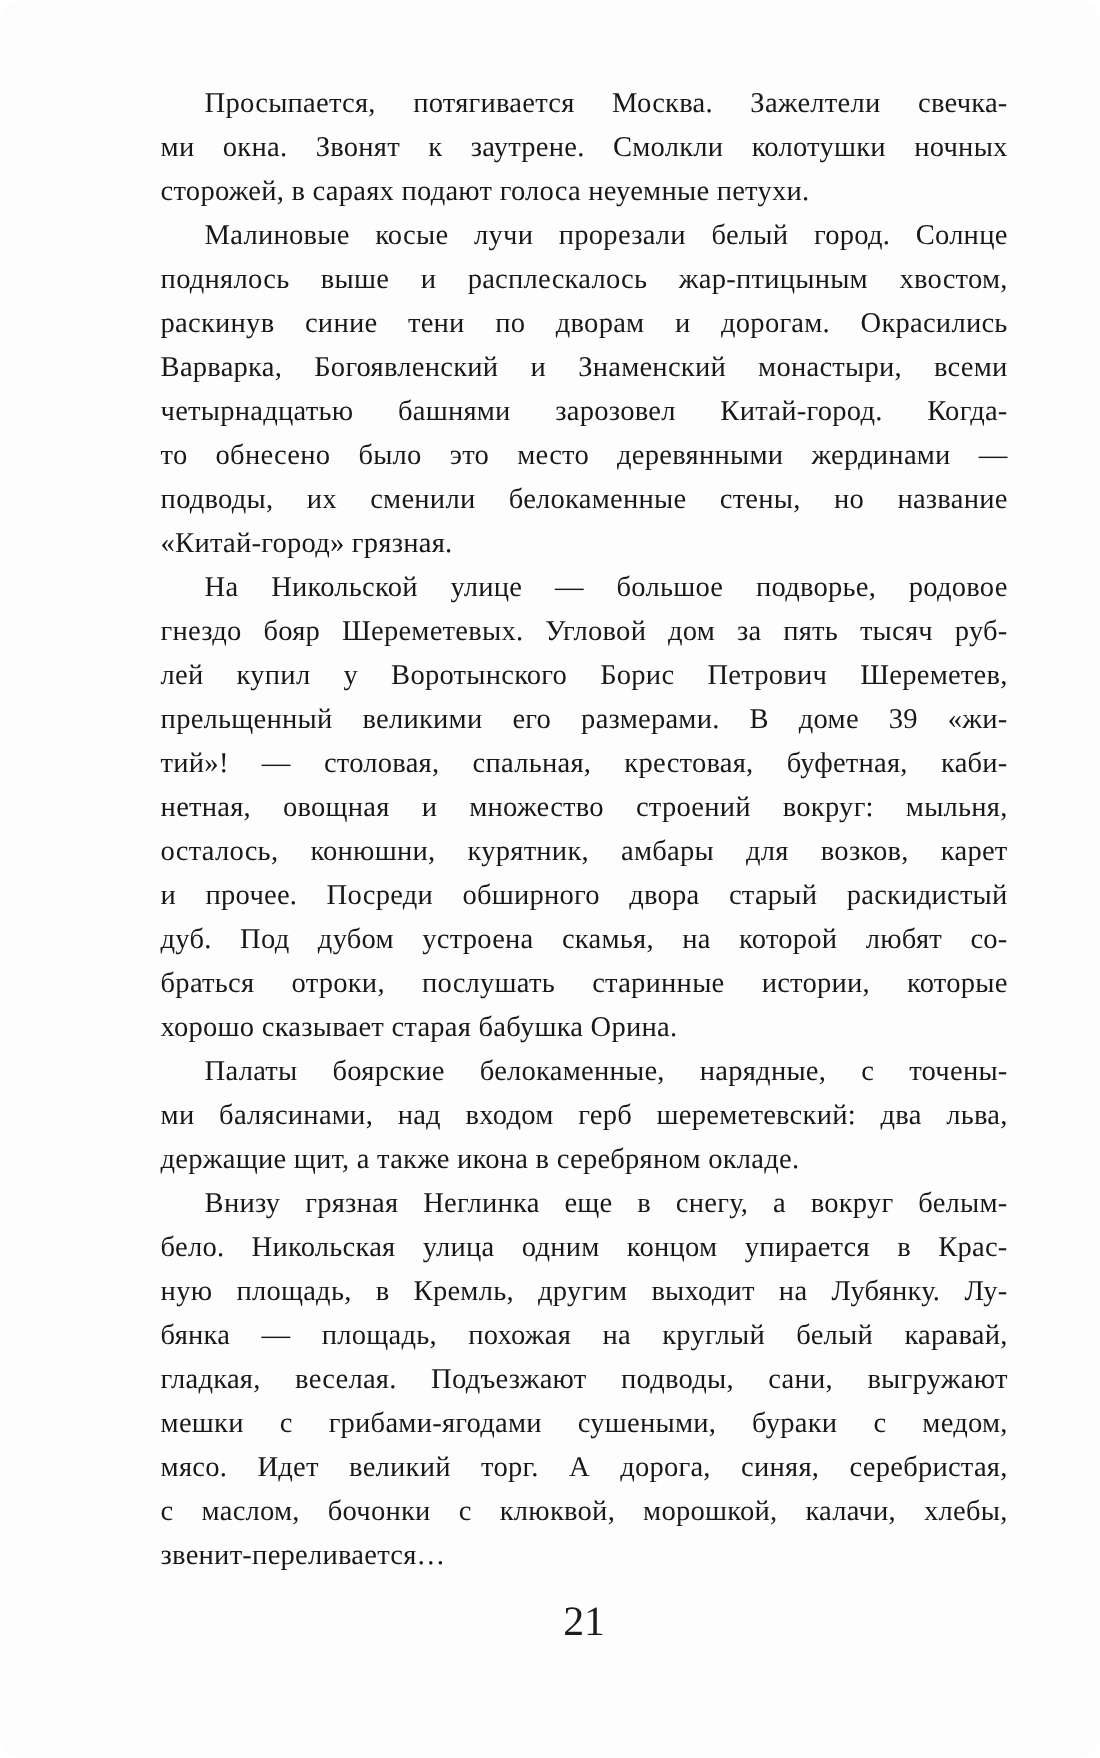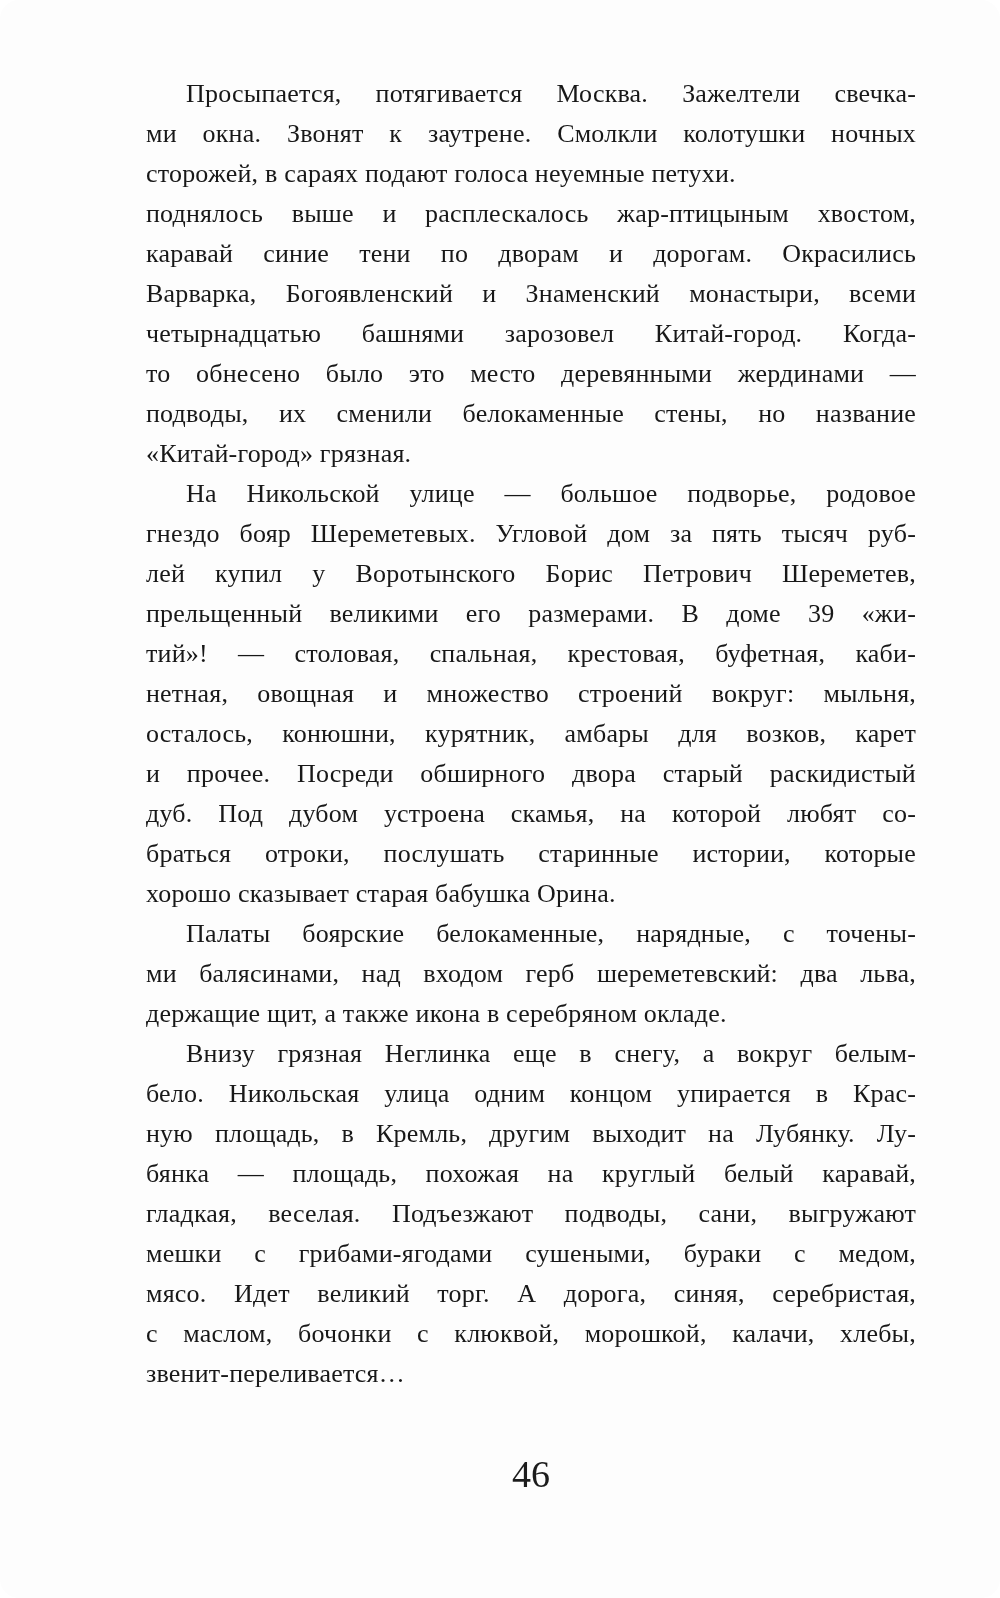--- a/index.html
+++ b/index.html
@@ -58,22 +58,23 @@
 <body>
 
 <div class="scan-page">
   <main class="text-column">
       <div class="para">
         <div class="line para-first">Просыпается, потягивается Москва. Зажелтели свечка-</div>
         <div class="line">ми окна. Звонят к заутрене. Смолкли колотушки ночных</div>
         <div class="line para-last">сторожей, в сараях подают голоса неуемные петухи.</div>
       </div>
       <div class="para">
+        <div class="line para-first">Малиновые косые лучи прорезали белый город. Солнце</div>
         <div class="line">поднялось выше и расплескалось жар-птицыным хвостом,</div>
-        <div class="line">каравай синие тени по дворам и дорогам. Окрасились</div>
+        <div class="line">раскинув синие тени по дворам и дорогам. Окрасились</div>
         <div class="line">Варварка, Богоявленский и Знаменский монастыри, всеми</div>
         <div class="line">четырнадцатью башнями зарозовел Китай-город. Когда-</div>
         <div class="line">то обнесено было это место деревянными жердинами —</div>
         <div class="line">подводы, их сменили белокаменные стены, но название</div>
         <div class="line para-last">«Китай-город» грязная.</div>
       </div>
       <div class="para">
         <div class="line para-first">На Никольской улице — большое подворье, родовое</div>
         <div class="line">гнездо бояр Шереметевых. Угловой дом за пять тысяч руб-</div>
         <div class="line">лей купил у Воротынского Борис Петрович Шереметев,</div>
@@ -96,14 +97,14 @@
         <div class="line">бело. Никольская улица одним концом упирается в Крас-</div>
         <div class="line">ную площадь, в Кремль, другим выходит на Лубянку. Лу-</div>
         <div class="line">бянка — площадь, похожая на круглый белый каравай,</div>
         <div class="line">гладкая, веселая. Подъезжают подводы, сани, выгружают</div>
         <div class="line">мешки с грибами-ягодами сушеными, бураки с медом,</div>
         <div class="line">мясо. Идет великий торг. А дорога, синяя, серебристая,</div>
         <div class="line">с маслом, бочонки с клюквой, морошкой, калачи, хлебы,</div>
         <div class="line para-last">звенит-переливается…</div>
       </div>
     </main>
-  <footer class="folio">46</footer>
+  <footer class="folio">21</footer>
 </div>
 
 </body></html>

